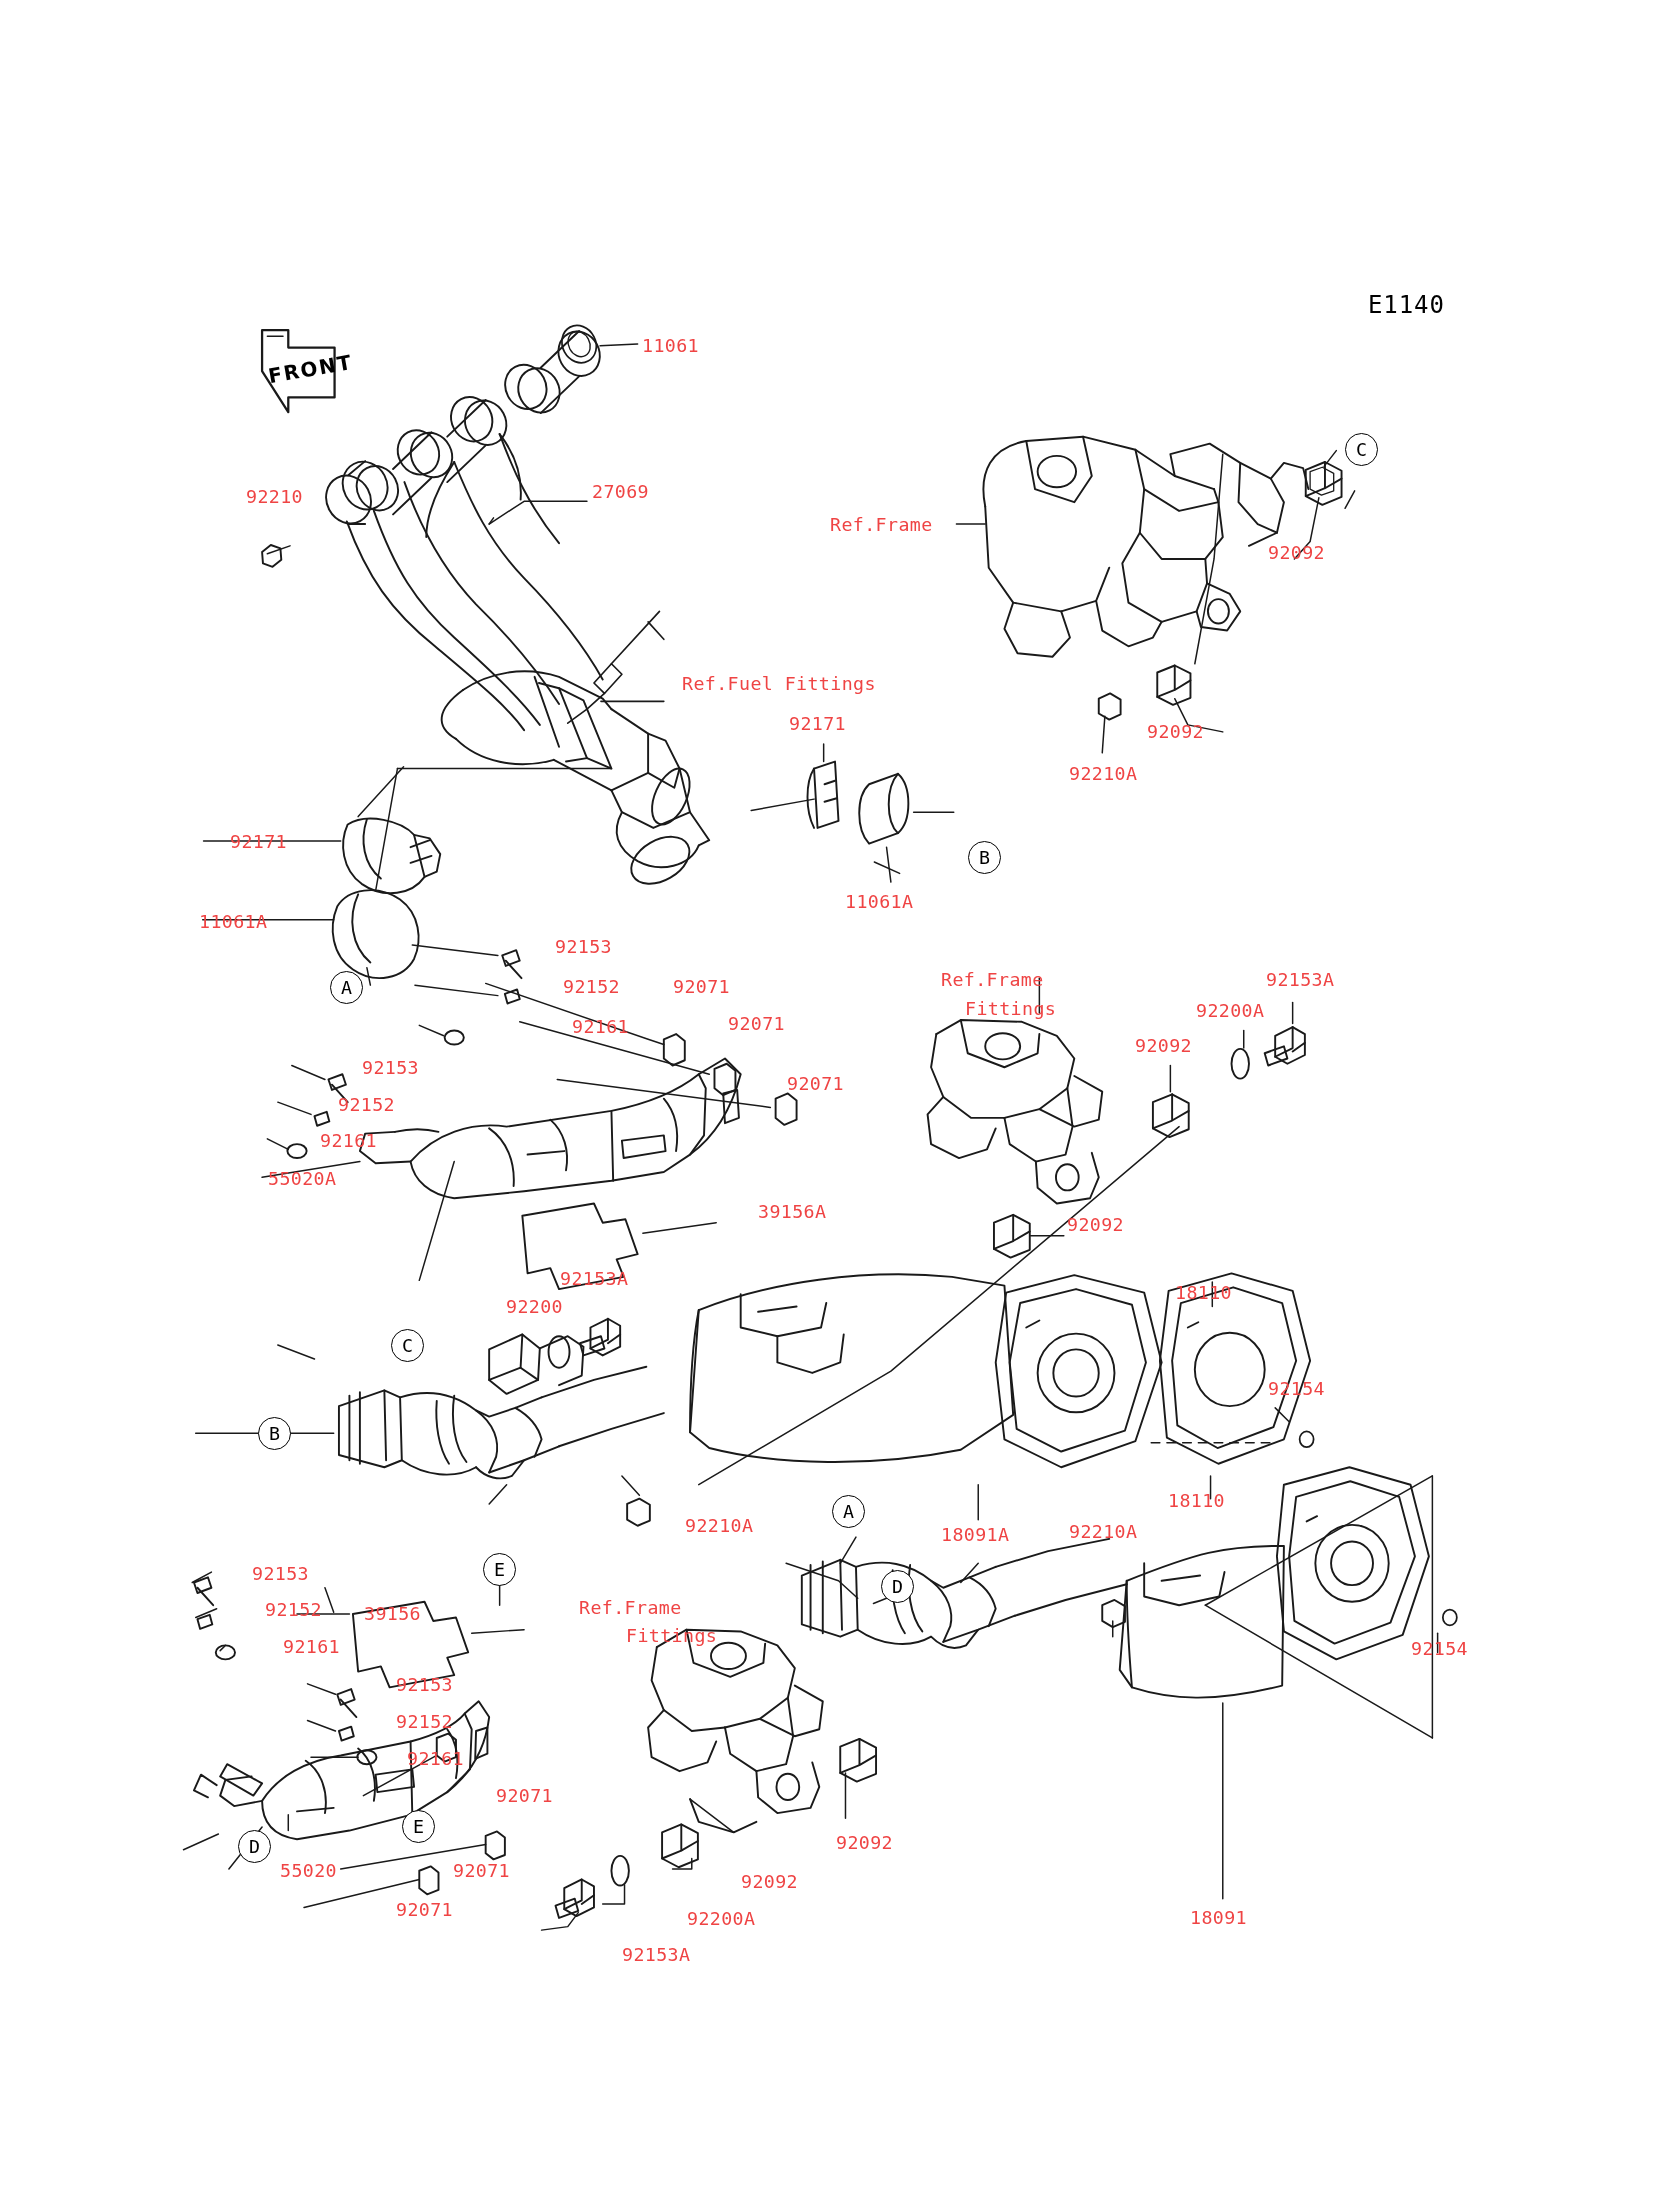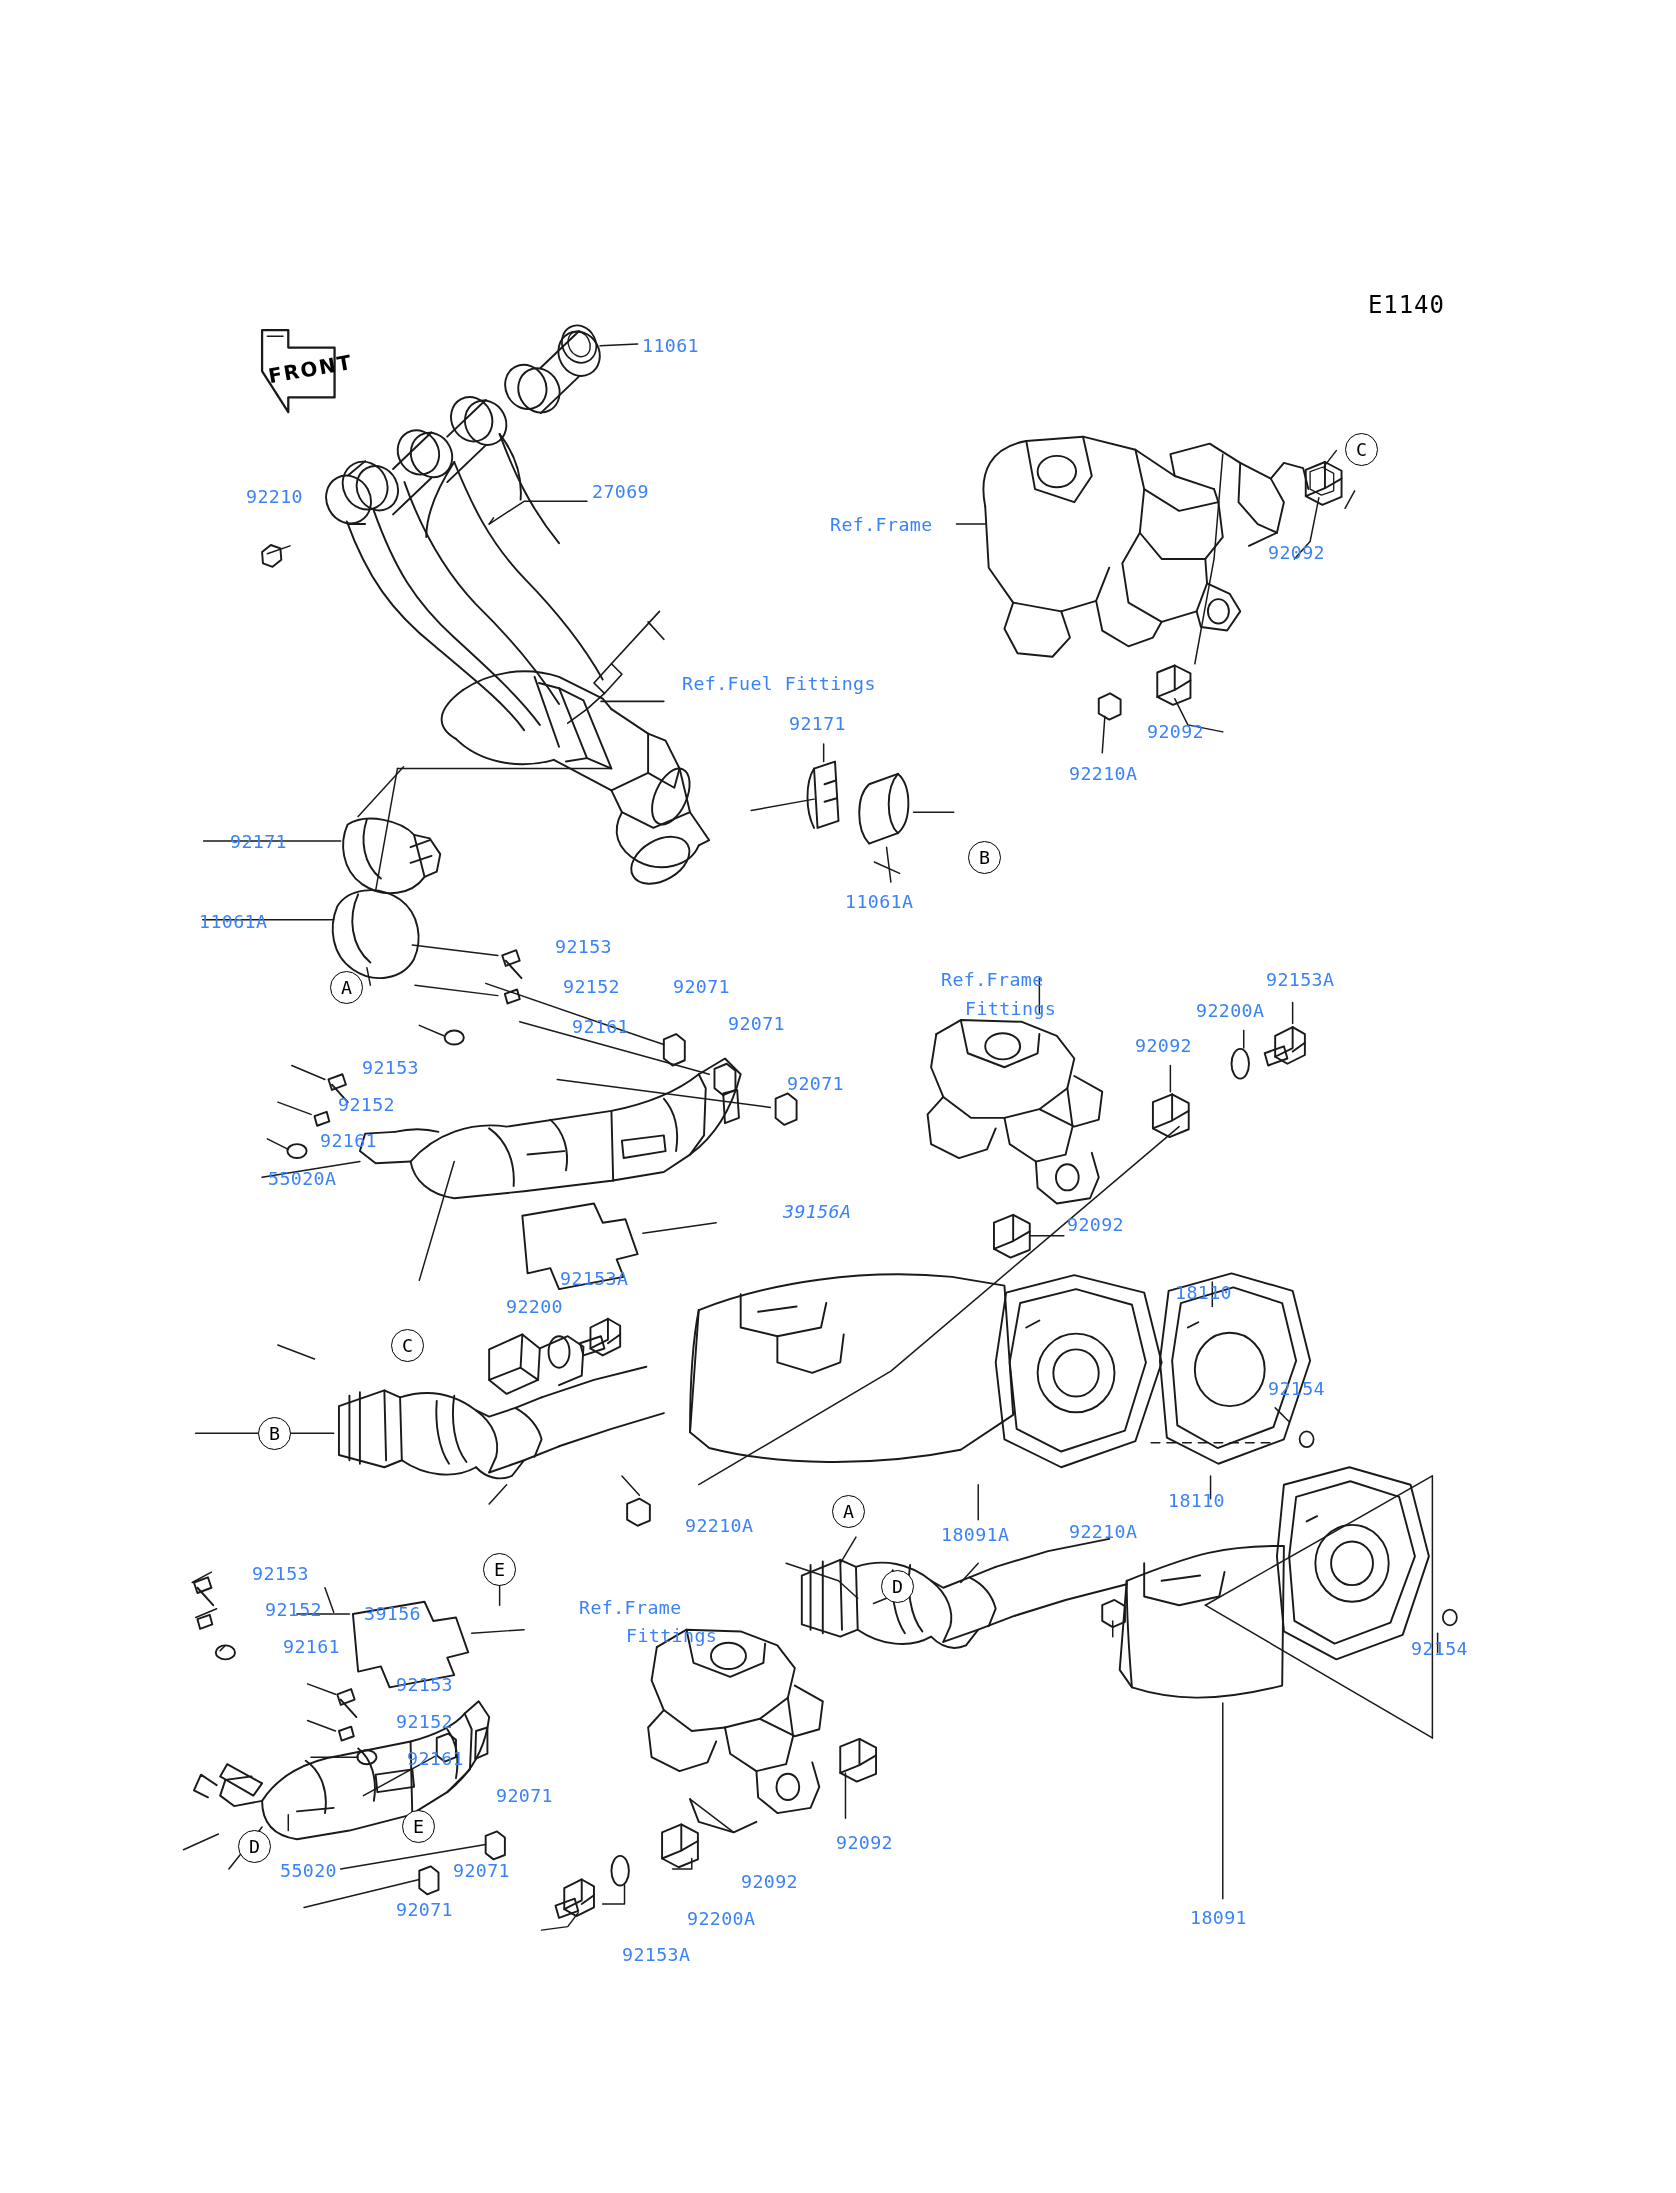--- a/index.html
+++ b/index.html
@@ -23,21 +23,21 @@
     left: 0; top: 0;
     width: 1677px;
     height: 2193px;
   }
   .lbl {
     position: absolute;
     font-family: "DejaVu Sans Mono", monospace;
     font-size: 18.3px;
     letter-spacing: 0.4px;
     white-space: pre;
-    color: #3b82f6;
+    color: #ef4444;
     line-height: 1.18;
   }
   .sheetcode {
     position: absolute;
     font-size: 24px;
     letter-spacing: 0.9px;
   }
   .circ {
     position: absolute;
     width: 33px;
@@ -540,21 +540,21 @@
   <div class="lbl" style="left:362px;  top:1057px;">92153</div>
   <div class="lbl" style="left:338px;  top:1094px;">92152</div>
   <div class="lbl" style="left:320px;  top:1130px;">92161</div>
   <div class="lbl" style="left:268px;  top:1168px;">55020A</div>
   <div class="lbl" style="left:941px; top:969px;">Ref.Frame</div>
   <div class="lbl" style="left:965px; top:998px;">Fittings</div>
   <div class="lbl" style="left:1266px; top:969px;">92153A</div>
   <div class="lbl" style="left:1196px; top:1000px;">92200A</div>
   <div class="lbl" style="left:1135px; top:1035px;">92092</div>
   <div class="lbl" style="left:1067px; top:1214px;">92092</div>
-  <div class="lbl" style="left:783px;  top:1201px;font-style:italic;">39156A</div>
+  <div class="lbl" style="left:758px;  top:1201px;">39156A</div>
   <div class="lbl" style="left:560px;  top:1268px;">92153A</div>
   <div class="lbl" style="left:506px;  top:1296px;">92200</div>
   <div class="lbl" style="left:1175px; top:1282px;">18110</div>
   <div class="lbl" style="left:1268px; top:1378px;">92154</div>
   <div class="lbl" style="left:685px;  top:1515px;">92210A</div>
   <div class="lbl" style="left:941px; top:1524px;">18091A</div>
   <div class="lbl" style="left:1069px; top:1521px;">92210A</div>
   <div class="lbl" style="left:1168px; top:1490px;">18110</div>
   <div class="lbl" style="left:1411px; top:1638px;">92154</div>
   <div class="lbl" style="left:252px;  top:1563px;">92153</div>

